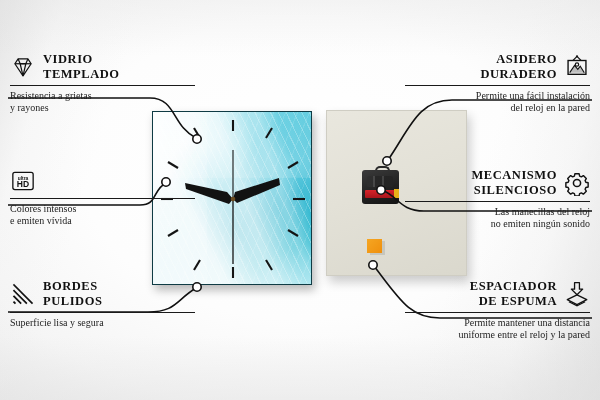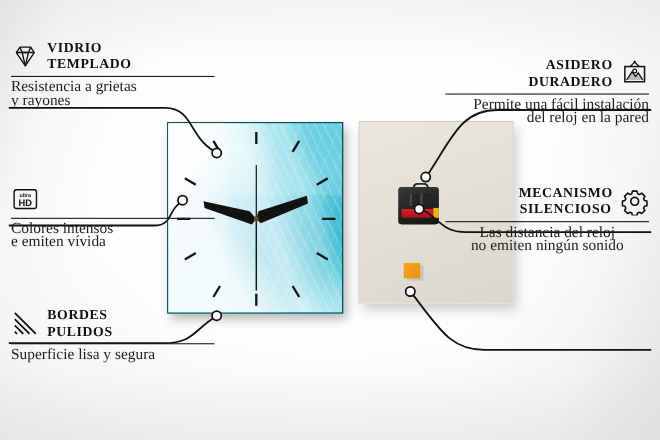--- a/index.html
+++ b/index.html
@@ -74,21 +74,21 @@
   }
   .f-rule {
     height: 1px;
     background: #1a1a1a;
     margin-top: 4px;
     margin-bottom: 4px;
     width: 100%;
   }
   .f-desc {
     font-family: "Liberation Serif", serif;
-    font-size: 14px;
+    font-size: 10px;
     line-height: 11.6px;
     color: #1d1d1d;
     white-space: pre-line;
   }
 
   .icon {
     width: 26px;
     height: 26px;
     flex: 0 0 26px;
     display: block;
@@ -271,21 +271,21 @@
     <g fill="#ffffff" stroke="#111111" stroke-width="1.6">
       <circle cx="197" cy="139" r="4.2"></circle>
       <circle cx="166" cy="182" r="4.2"></circle>
       <circle cx="197" cy="287" r="4.2"></circle>
       <circle cx="387" cy="161" r="4.2"></circle>
       <circle cx="381" cy="190" r="4.2"></circle>
       <circle cx="373" cy="265" r="4.2"></circle>
     </g>
   </svg>
 
-  <div class="feature left" style="top:36px;">
+  <div class="feature left" style="top:52px;">
     <div class="f-head">
       <svg class="icon" viewBox="0 0 32 32">
         <g fill="none" stroke="#111" stroke-width="1.5" stroke-linejoin="round">
           <path d="M6 12 L10 6 L22 6 L26 12 L16 27 Z"></path>
           <path d="M6 12 H26"></path>
           <path d="M10 6 L12.5 12 L16 27"></path>
           <path d="M22 6 L19.5 12 L16 27"></path>
           <path d="M12.5 12 H19.5"></path>
         </g>
       </svg>
@@ -338,28 +338,42 @@
           <line x1="5" y1="26" x2="6" y2="27"></line>
         </g>
       </svg>
       <div class="f-title">BORDES
 PULIDOS</div>
     </div>
     <div class="f-rule"></div>
     <div class="f-desc">Superficie lisa y segura</div>
   </div>
 
-  <div class="feature right" style="top:168px;text-align:center;">
+  <div class="feature right" style="top:168px;">
     <div class="f-head">
       <svg class="icon" viewBox="0 0 32 32">
         <path d="M13.2 3.6 h5.6 l0.7 3.1 2.3 1.0 2.7-1.6 3.9 3.9 -1.6 2.7 1.0 2.3 3.1 0.7 v5.6 l-3.1 0.7 -1.0 2.3 1.6 2.7 -3.9 3.9 -2.7-1.6 -2.3 1.0 -0.7 3.1 h-5.6 l-0.7-3.1 -2.3-1.0 -2.7 1.6 -3.9-3.9 1.6-2.7 -1.0-2.3 -3.1-0.7 v-5.6 l3.1-0.7 1.0-2.3 -1.6-2.7 3.9-3.9 2.7 1.6 2.3-1.0 Z" fill="none" stroke="#111" stroke-width="1.9" stroke-linejoin="round" transform="scale(0.92) translate(1.4,1.4)"></path>
         <circle cx="16" cy="16" r="4.4" fill="none" stroke="#111" stroke-width="1.9"></circle>
       </svg>
       <div class="f-title">MECANISMO
 SILENCIOSO</div>
     </div>
     <div class="f-rule"></div>
-    <div class="f-desc">Las distancia del reloj
+    <div class="f-desc">Las manecillas del reloj
 no emiten ningún sonido</div>
   </div>
 
+  <div class="feature right" style="top:279px;">
+    <div class="f-head">
+      <svg class="icon" viewBox="0 0 32 32">
+        <path d="M13 2 h6 v8 h4 l-7 7 -7-7 h4 Z" fill="none" stroke="#111" stroke-width="1.6" stroke-linejoin="round"></path>
+        <path d="M16 17 L28 23 L16 29 L4 23 Z" fill="none" stroke="#111" stroke-width="1.6" stroke-linejoin="round"></path>
+        <path d="M6 25.5 L16 30.5 L26 25.5" fill="none" stroke="#111" stroke-width="1.4"></path>
+      </svg>
+      <div class="f-title">ESPACIADOR
+DE ESPUMA</div>
+    </div>
+    <div class="f-rule"></div>
+    <div class="f-desc">Permite mantener una distancia
+uniforme entre el reloj y la pared</div>
+  </div>
 
 </div>
 
 </body></html>

